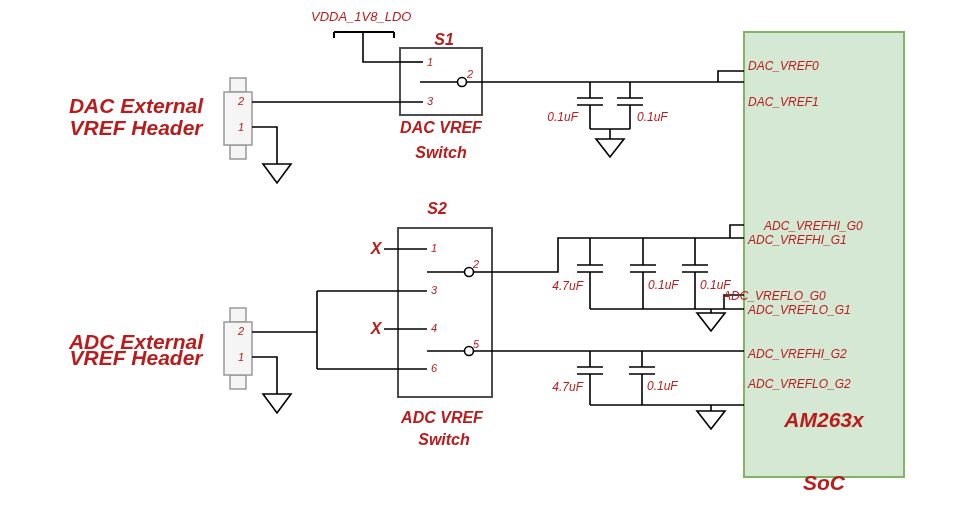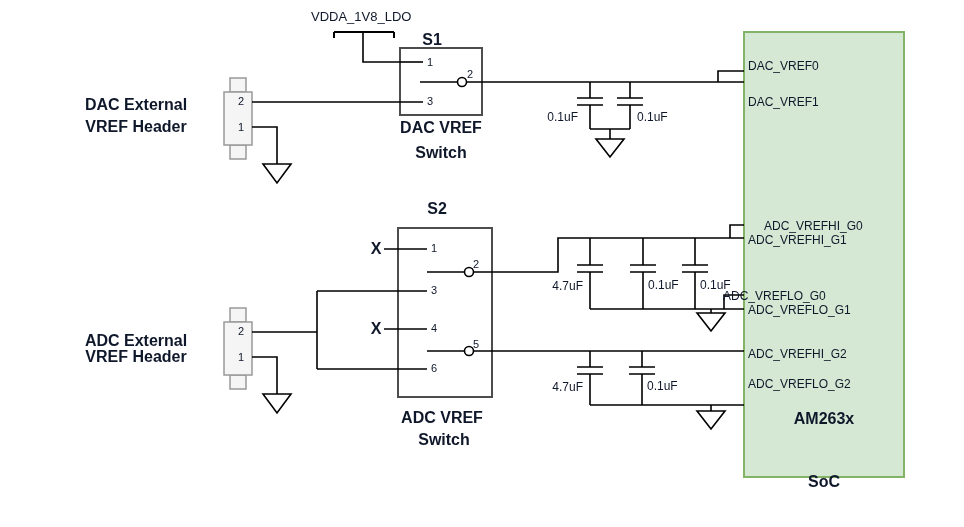--- a/index.html
+++ b/index.html
@@ -1,25 +1,25 @@
 <!DOCTYPE html>
 <html><head>
 <meta charset="utf-8">
 <style>
   html,body{margin:0;padding:0;background:#fff;}
   .stage{
     position:relative;width:964px;height:527px;background:#ffffff;
     font-family:"Liberation Sans",sans-serif;overflow:hidden;color:#000;
   }
   .stage svg{position:absolute;left:0;top:0;}
-  .lbl{position:absolute;white-space:nowrap;color:#0f172a;line-height:1;}
+  .lbl{position:absolute;white-space:nowrap;color:#b91c1c;line-height:1;font-style:italic;}
   .c{transform:translate(-50%,-50%);}
   .l{transform:translateY(-50%);}
   .r{transform:translate(-100%,-50%);}
-  .b17{font-size:16px;font-weight:bold;}
+  .b17{font-size:21px;font-weight:bold;}
   .b16{font-size:16px;font-weight:bold;}
   .t13{font-size:13px;}
   .t12{font-size:12px;}
   .t11{font-size:11px;}
   .xmark{font-size:16px;font-weight:900;}
 </style>
 </head>
 <body>
 
 <div class="stage">
@@ -107,21 +107,21 @@
     <polygon points="263,394 291,394 277,413" fill="#fff" stroke="#000" stroke-width="1.6"></polygon>
   </svg>
 
   <div class="lbl l t13" style="left:311px;top:16px">VDDA_1V8_LDO</div>
 
   <div class="lbl c b17" style="left:136px;top:105px">DAC External</div>
   <div class="lbl c b17" style="left:136px;top:127px">VREF Header</div>
   <div class="lbl c t11" style="left:241px;top:101px">2</div>
   <div class="lbl c t11" style="left:241px;top:127px">1</div>
 
-  <div class="lbl c b16" style="left:432px;top:40px">S1</div>
+  <div class="lbl c b16" style="left:444px;top:40px">S1</div>
   <div class="lbl l t11" style="left:427px;top:62px">1</div>
   <div class="lbl l t11" style="left:467px;top:74px">2</div>
   <div class="lbl l t11" style="left:427px;top:101px">3</div>
   <div class="lbl c b16" style="left:441px;top:128px">DAC VREF</div>
   <div class="lbl c b16" style="left:441px;top:153px">Switch</div>
 
   <div class="lbl r t12" style="left:578px;top:117px">0.1uF</div>
   <div class="lbl l t12" style="left:637px;top:117px">0.1uF</div>
 
   <div class="lbl c b17" style="left:136px;top:341px">ADC External</div>

